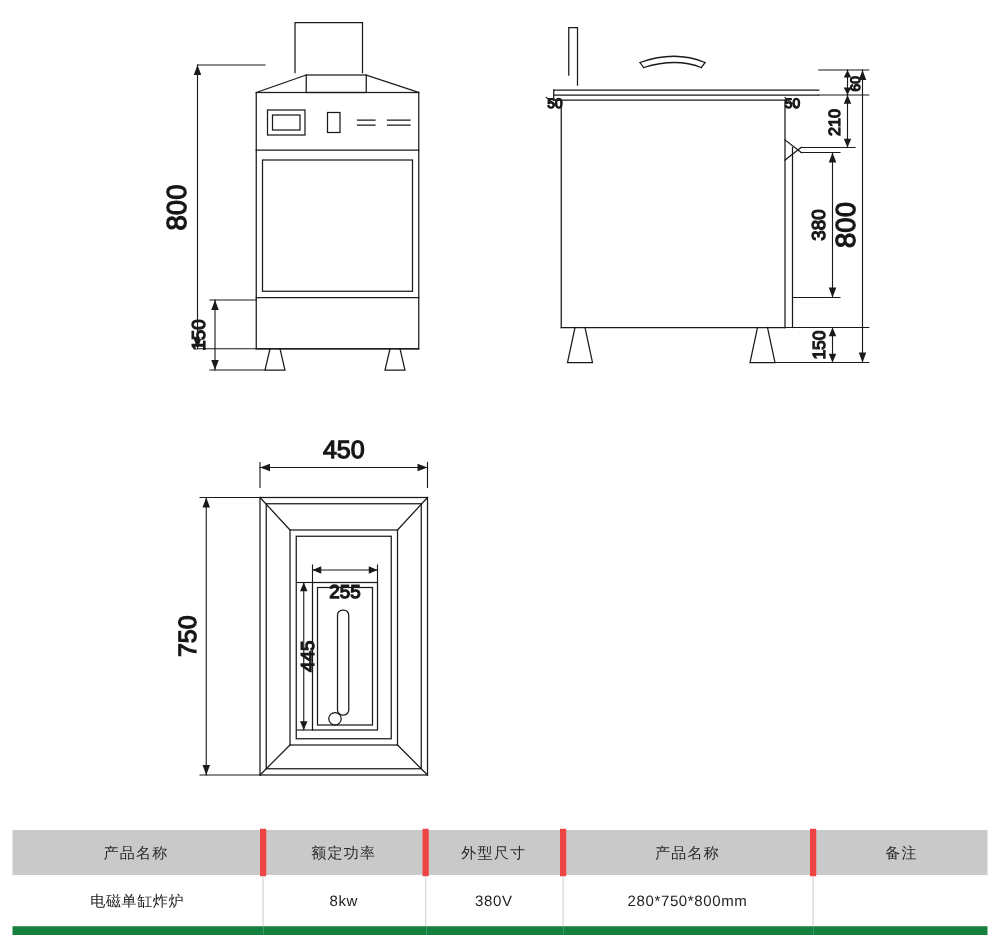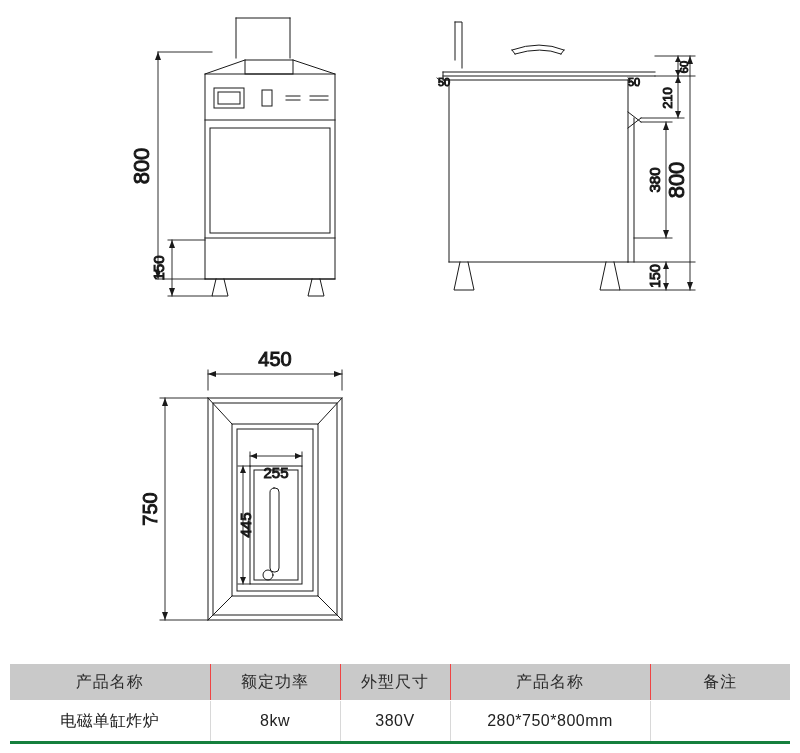--- a/index.html
+++ b/index.html
@@ -32,47 +32,47 @@
     fill: #111;
   }
   
   .spec-table {
     position: absolute;
     left: 10px;
     top: 663px;
     width: 780px;
     border-collapse: collapse;
     table-layout: fixed;
-    font-size: 16px;
+    font-size: 12px;
   }
   .spec-table th {
     background: #c9c9c9;
     color: #2b2b2b;
     font-weight: normal;
     height: 34px;
     border: 1px solid #ffffff;
     border-left: none;
     border-right: none;
     text-align: center;
     letter-spacing: 1px;
   }
   .spec-table td {
     height: 38px;
     text-align: center;
     border-right: 1px solid #d8d8d8;
-    border-bottom: 3px solid #15803d;
+    border-bottom: 7px solid #15803d;
     color: #222;
     background: #ffffff;
     letter-spacing: 0.5px;
   }
   .spec-table td:last-child {
     border-right: none;
   }
   .spec-table tr.head-row th + th {
-    border-left: 1px solid #ef4444;
+    border-left: 5px solid #ef4444;
     margin-left: 16px;
   }
   .spec-table td.blank {
     border-right: none;
   }
 </style>
 </head>
 <body>
 
 <div class="stage">

